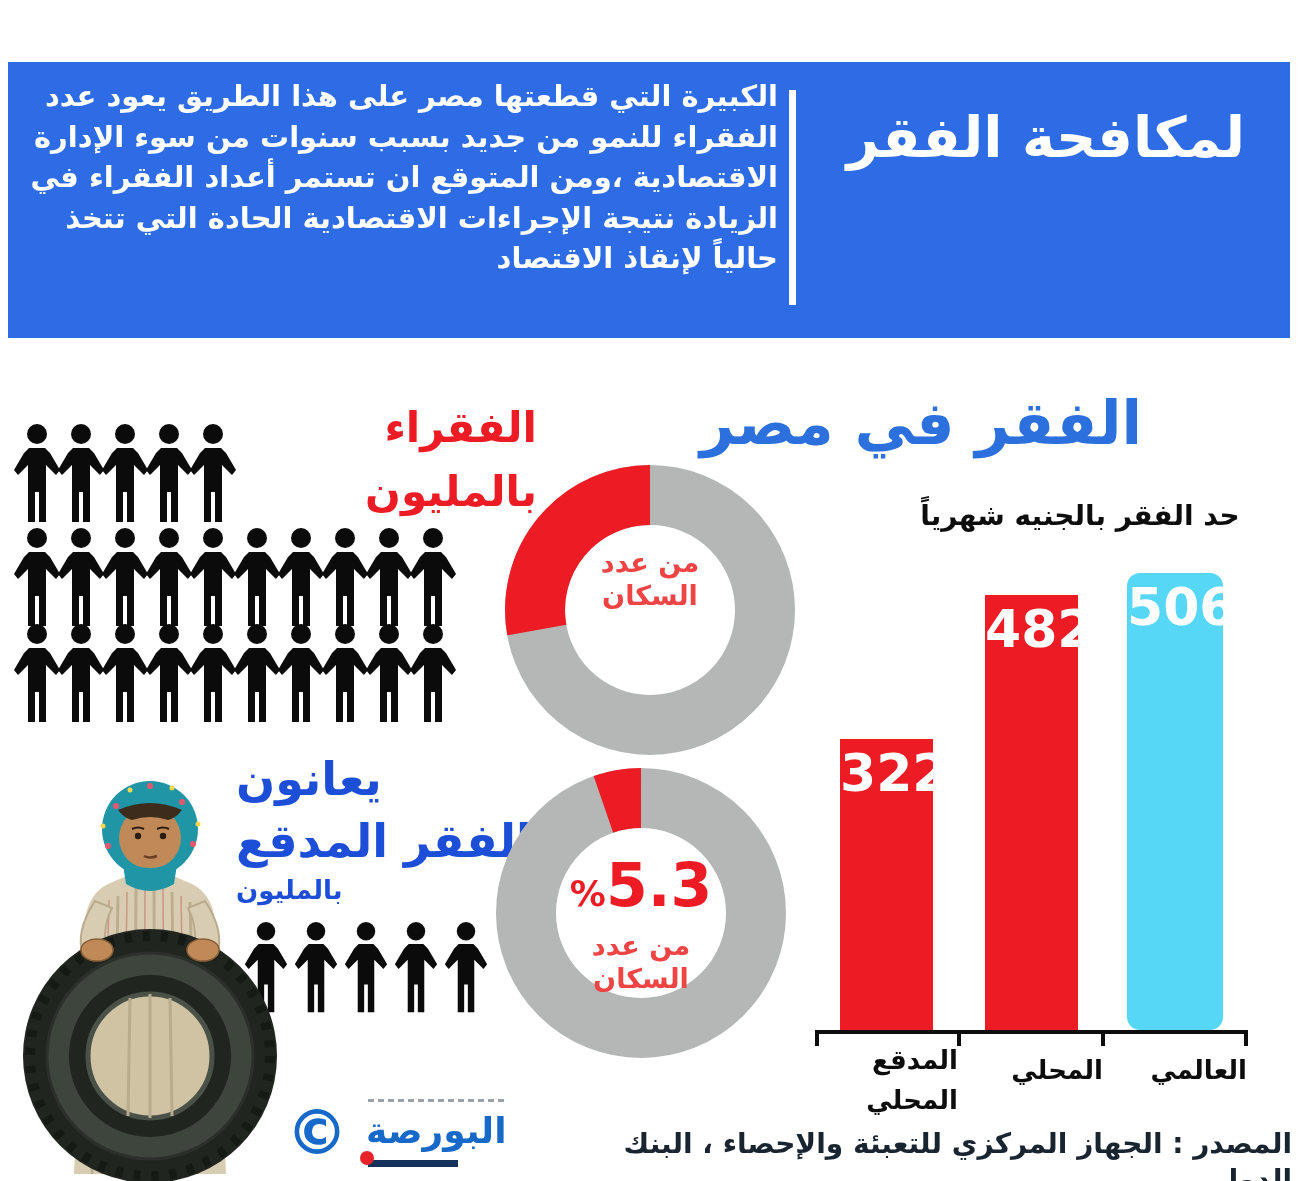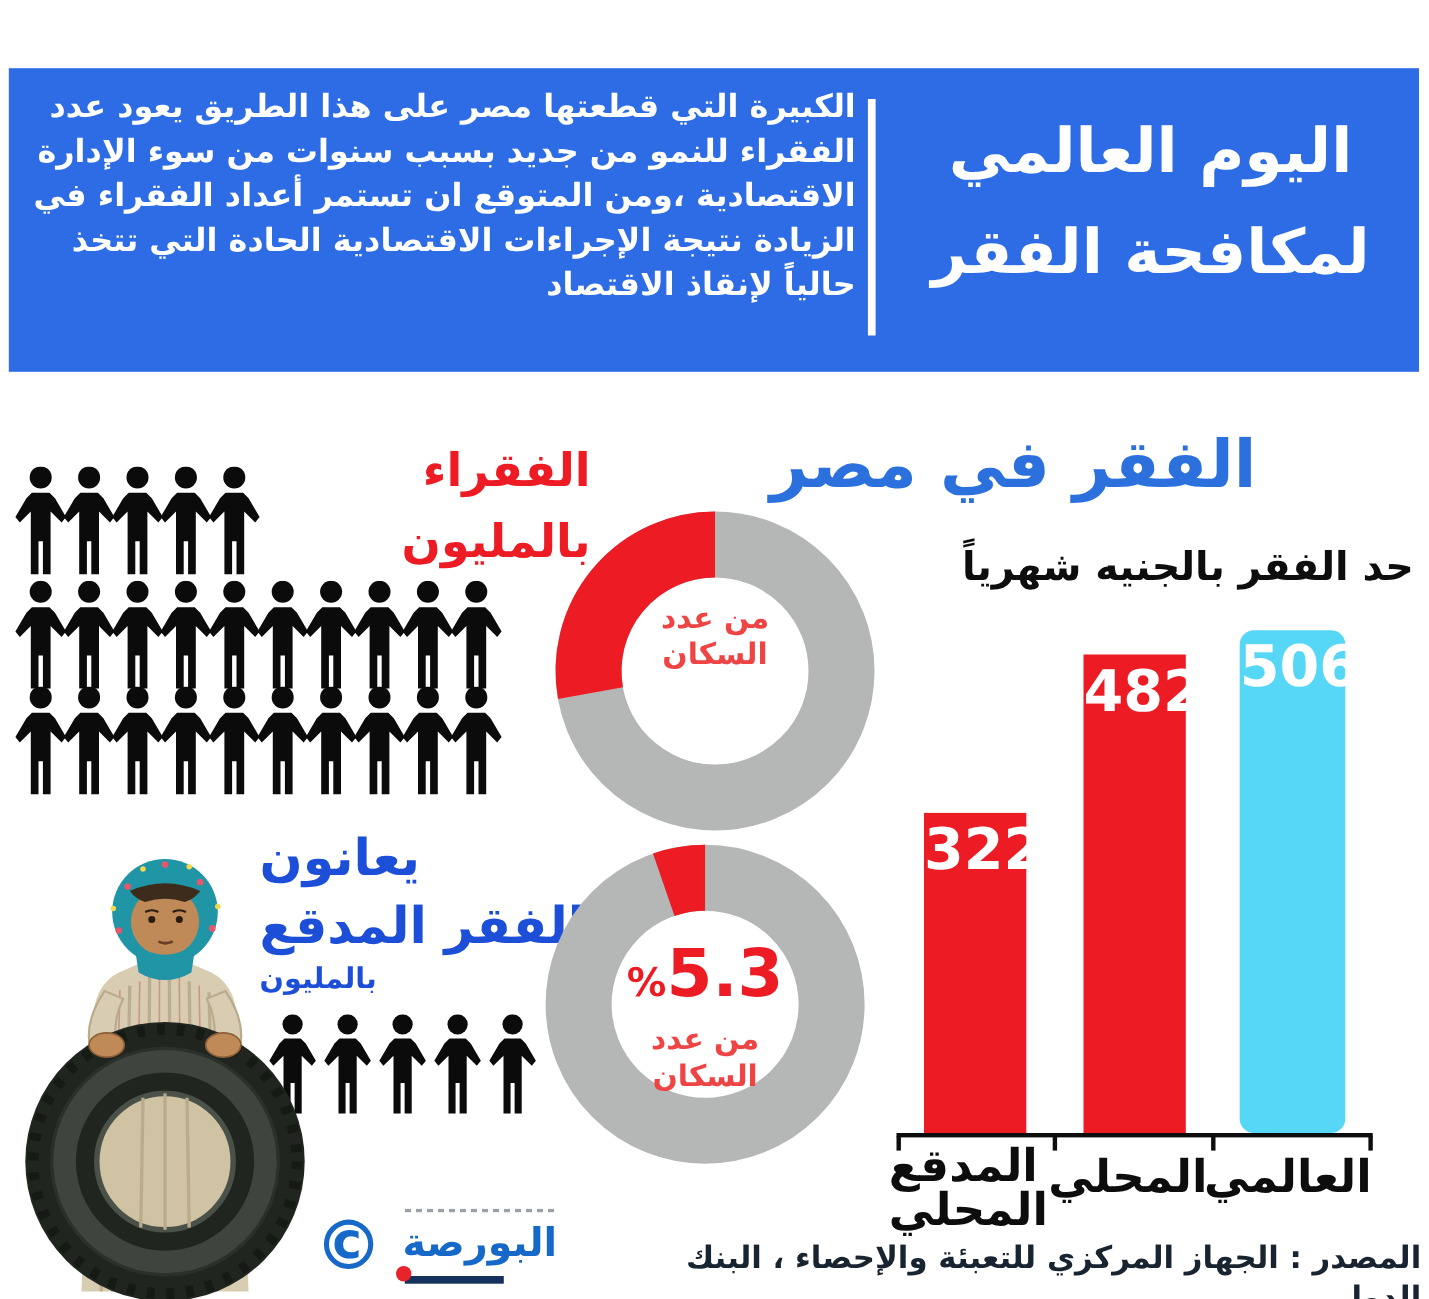--- a/index.html
+++ b/index.html
@@ -37,31 +37,31 @@
   .donut-text{position:absolute;width:300px;text-align:center;direction:ltr;}
   .dt1{left:500px;top:546px;}
   .dt2{left:491px;top:850px;}
   .donut-value{color:#ed1c24;font-weight:bold;font-size:68px;line-height:76px;}
   .dt2 .donut-value{font-size:60px;line-height:70px;}
   .donut-sign{font-size:42px;}
   .dt2 .donut-sign{font-size:36px;}
   .donut-caption{color:#ef4444;font-weight:bold;font-size:27px;line-height:33px;direction:rtl;}
   
   .bar-title{position:absolute;left:870px;top:492px;width:420px;direction:rtl;text-align:center;
-        color:#0d0d0d;font-weight:bold;font-size:36px;line-height:48px;}
+        color:#0d0d0d;font-weight:bold;font-size:28px;line-height:48px;}
   .bar{position:absolute;width:93px;}
   .bar-v1{left:840px;}
   .bar-v2{left:985px;}
   .bar-v3{left:1127px;width:96px;}
   .bar-label{width:100%;color:#fff;font-weight:bold;font-size:52px;padding-top:4px;}
   .axis-line{position:absolute;left:815px;top:1030px;width:433px;height:4px;background:#0d0d0d;}
   .tick{position:absolute;top:1033px;width:4px;height:13px;background:#0d0d0d;}
   .t1{left:815px;} .t2{left:957px;} .t3{left:1101px;} .t4{left:1244px;}
-  .cat{position:absolute;direction:rtl;text-align:left;color:#0d0d0d;font-weight:bold;
-        font-size:41px;line-height:40px;width:150px;}
+  .cat{position:absolute;direction:rtl;text-align:right;color:#0d0d0d;font-weight:bold;
+        font-size:26px;line-height:40px;width:150px;}
   .cat1{left:808px;top:1040px;}
   .cat2{left:953px;top:1050px;}
   .cat3{left:1097px;top:1050px;}
   
   .photo{position:absolute;left:0px;top:726px;width:300px;height:455px;}
   
   .logo-wrap{position:absolute;left:286px;top:1096px;display:flex;align-items:center;gap:16px;height:74px;}
   .copyright{font-size:62px;color:#1668c9;font-weight:bold;line-height:62px;}
   .logo-word-wrap{position:relative;display:inline-block;padding:6px 2px 10px 2px;}
   .logo-squiggle{position:absolute;top:0;left:4px;right:4px;height:3px;
@@ -73,21 +73,20 @@
   .source{position:absolute;left:540px;top:1126px;width:752px;direction:rtl;text-align:right;
         color:#18242f;font-weight:bold;font-size:28px;line-height:36px;}
 </style>
 </head>
 <body>
 
 <div class="page">
 
   <div class="banner">
     <div class="banner-title">
-      <div>اليوم العالمي</div>
       <div>لمكافحة الفقر</div>
     </div>
     <div class="banner-sep"></div>
     <div class="banner-para">
       <div>الكبيرة التي قطعتها مصر على هذا الطريق يعود عدد</div>
       <div>الفقراء للنمو من جديد بسبب سنوات من سوء الإدارة</div>
       <div>الاقتصادية ،ومن المتوقع ان تستمر أعداد الفقراء في</div>
       <div>الزيادة نتيجة الإجراءات الاقتصادية الحادة التي تتخذ</div>
       <div>حالياً لإنقاذ الاقتصاد</div>
     </div>

